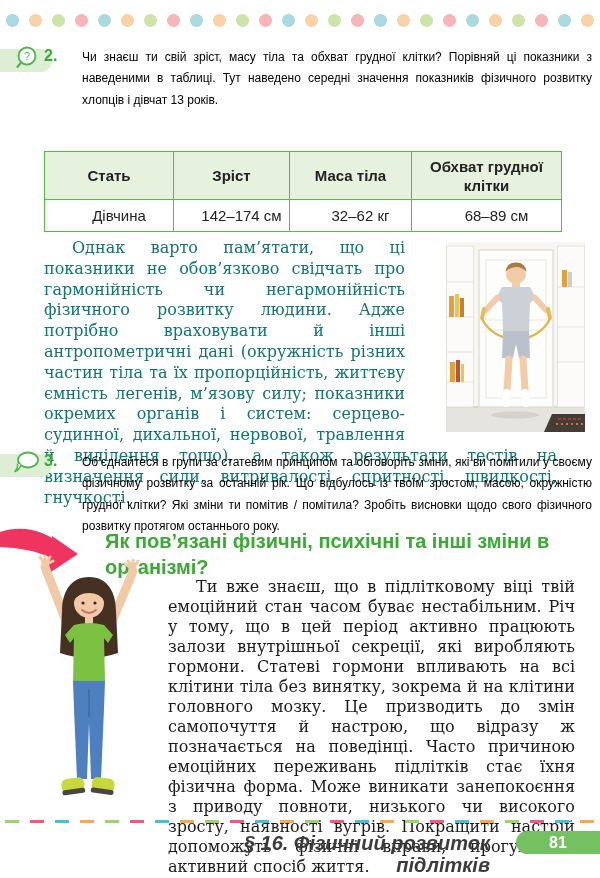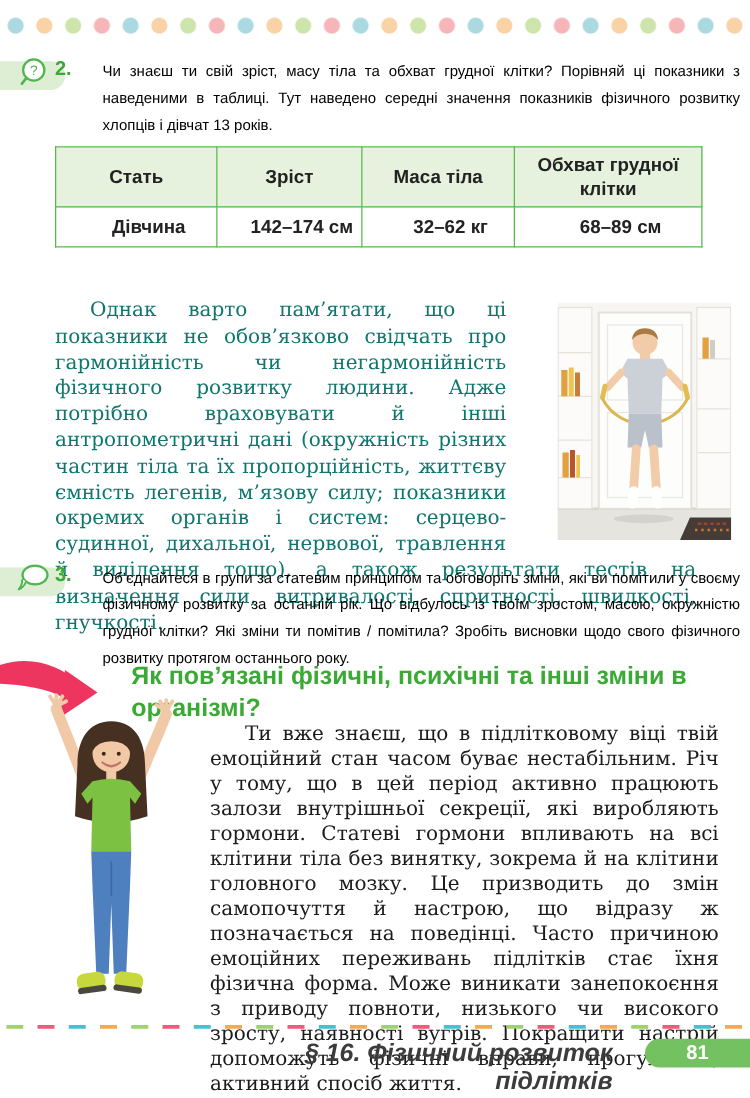--- a/index.html
+++ b/index.html
@@ -34,27 +34,27 @@
   }
   .q-num.q2{top:47px;} .q-num.q3{top:452px;}
   .q-text{
     position:absolute; left:82px; width:510px;
     font-size:12px; line-height:21.4px; color:#000000;
     text-align:justify;
   }
   .q-text.q2{top:47px;} .q-text.q3{top:452px;}
   
   .tbl-wrap{position:absolute; left:44px; top:117px; width:517px;}
-  table{border-collapse:collapse; width:517px; table-layout:fixed;}
+  table{border-collapse:collapse; width:517px; table-layout:fixed;margin-top:34px;}
   td,th{
     border:1.6px solid #56b948; text-align:center; vertical-align:middle;
     font-size:15px; color:#222; padding:0 4px;
   }
   th{background:#e6f2dd; font-weight:bold; height:47px; line-height:19px;}
-  td{height:31px; font-weight:bold;padding-left:24px;}
+  td{height:31px; font-weight:normal;padding-left:24px;}
   
   .para1{
     position:absolute; left:44px; top:238px; width:513px;
     font-family:"DejaVu Serif", serif; font-size:16px; line-height:20.8px;
     color:#0f766e; text-align:justify; text-indent:28px;
   }
   .photo-boy{
     float:right; width:139px; height:190px; margin:4px 0 4px 13px;
   }
   

